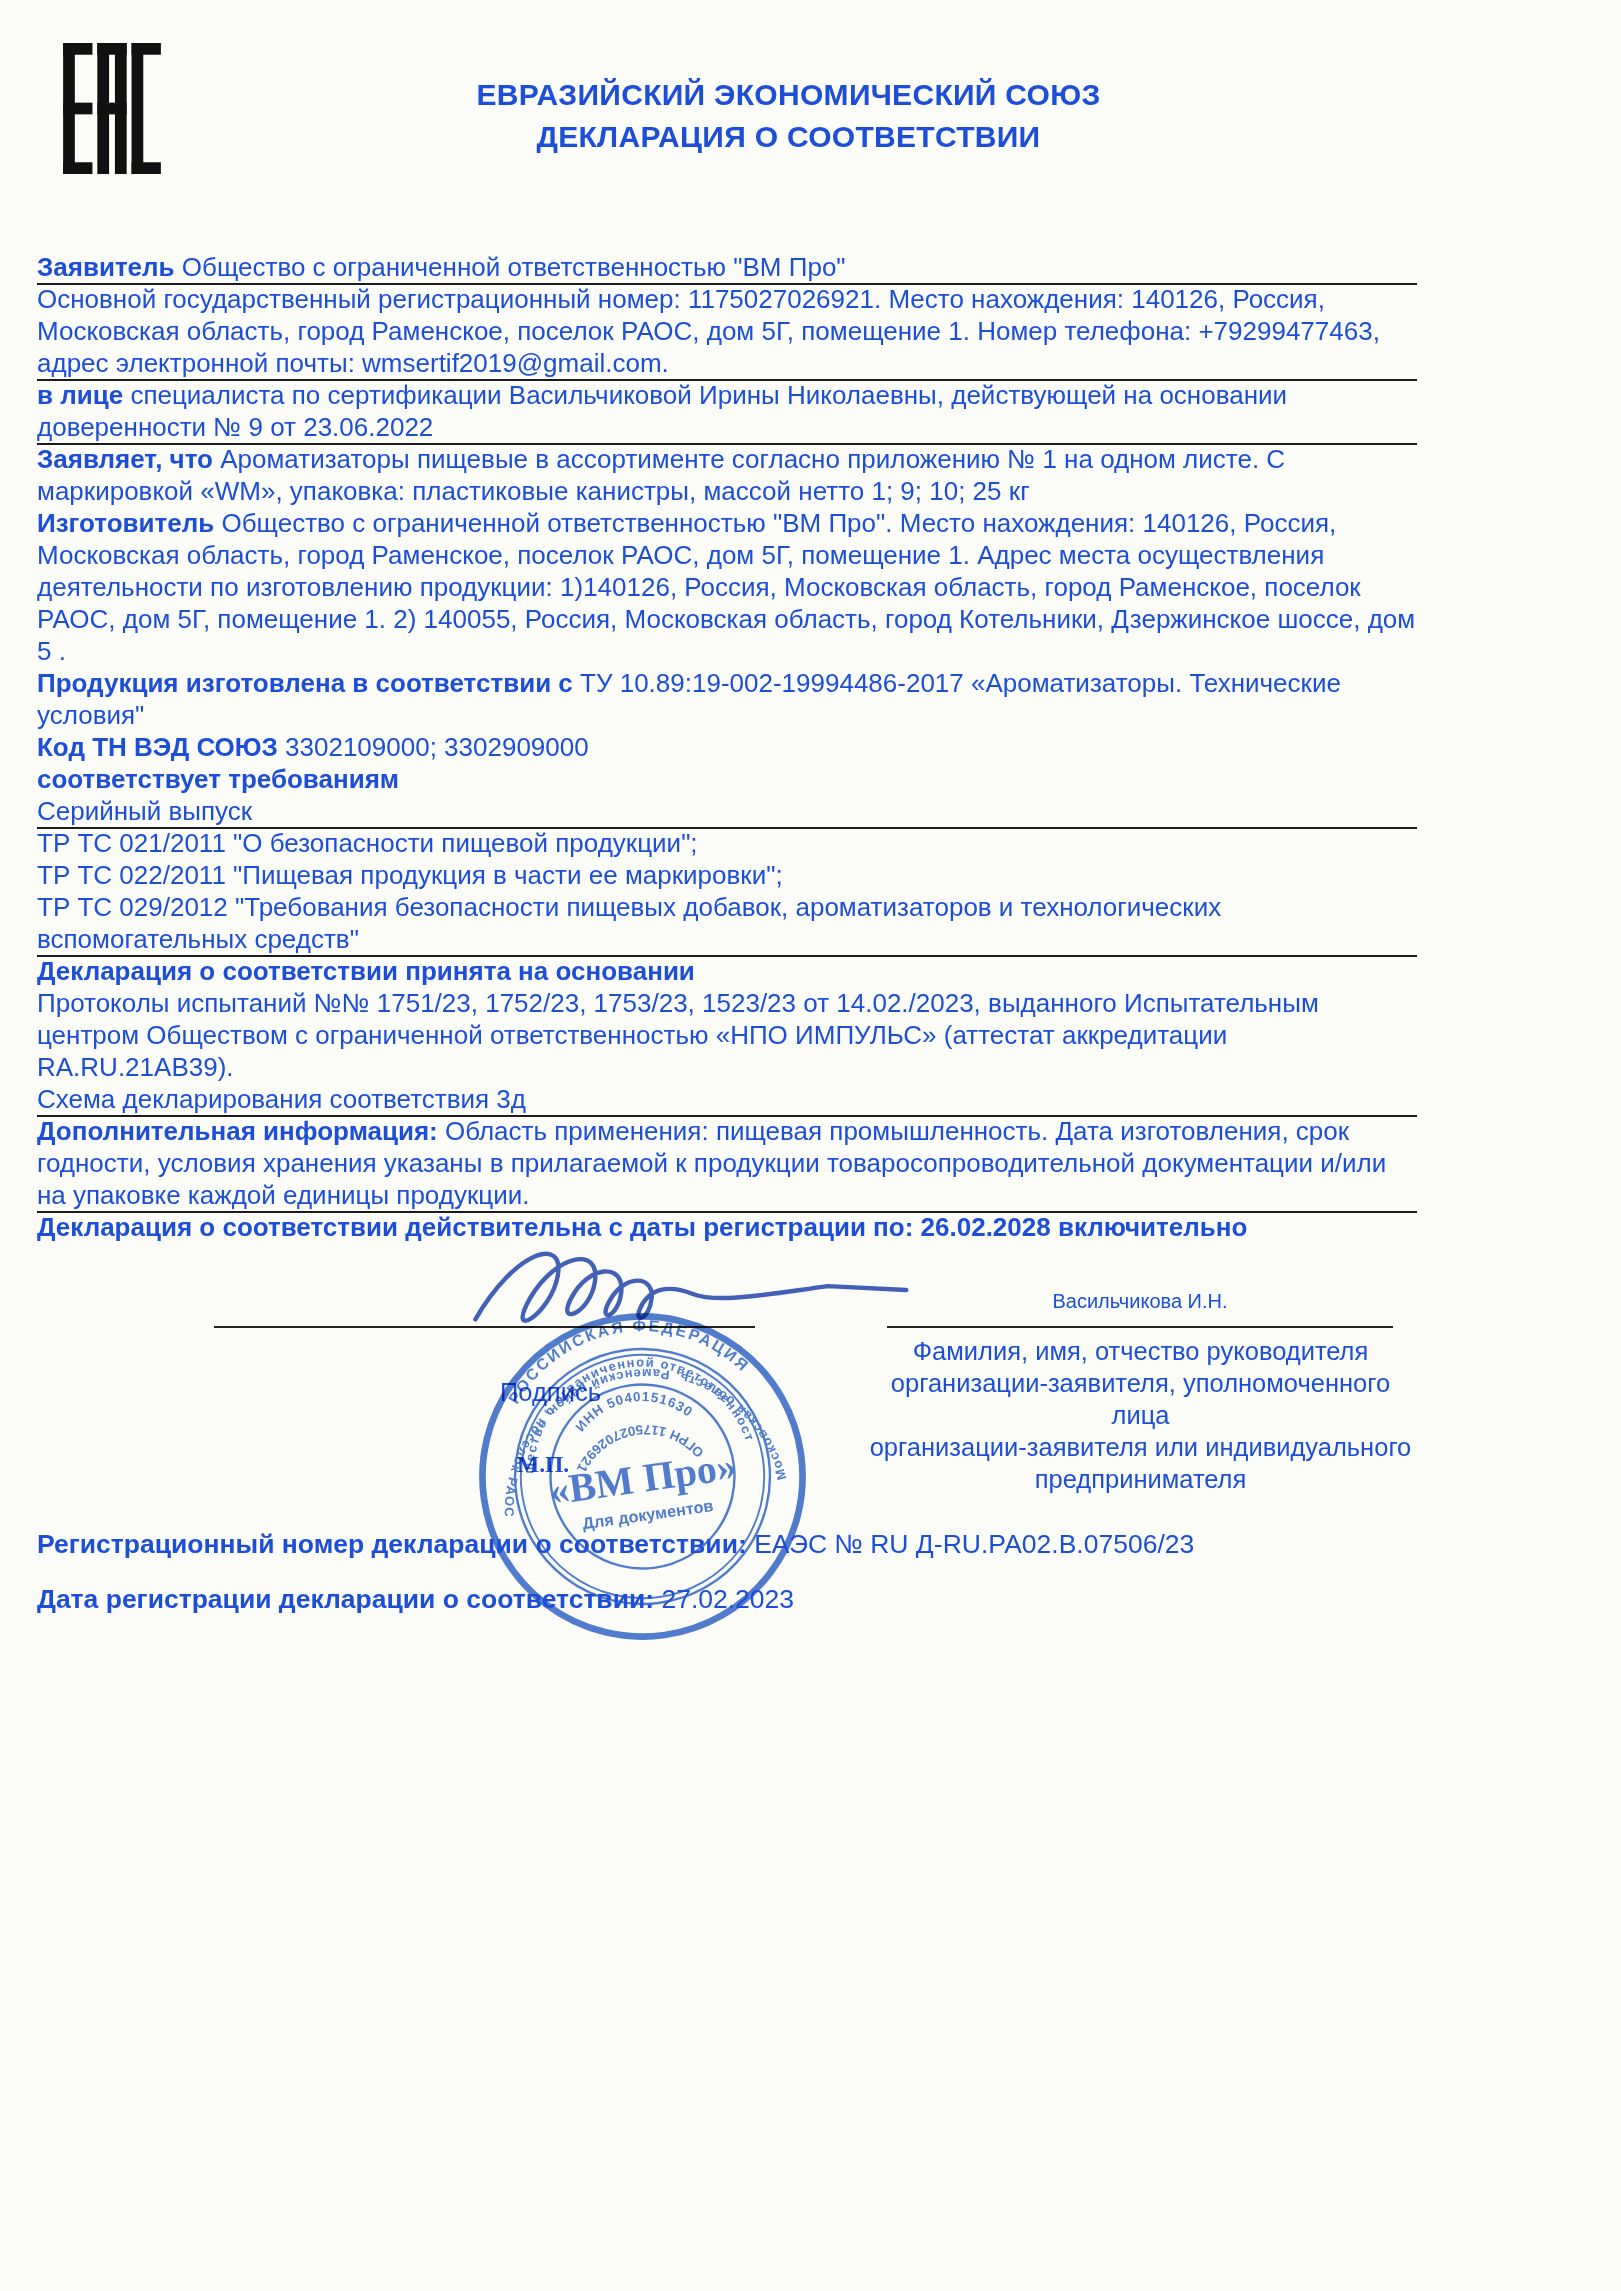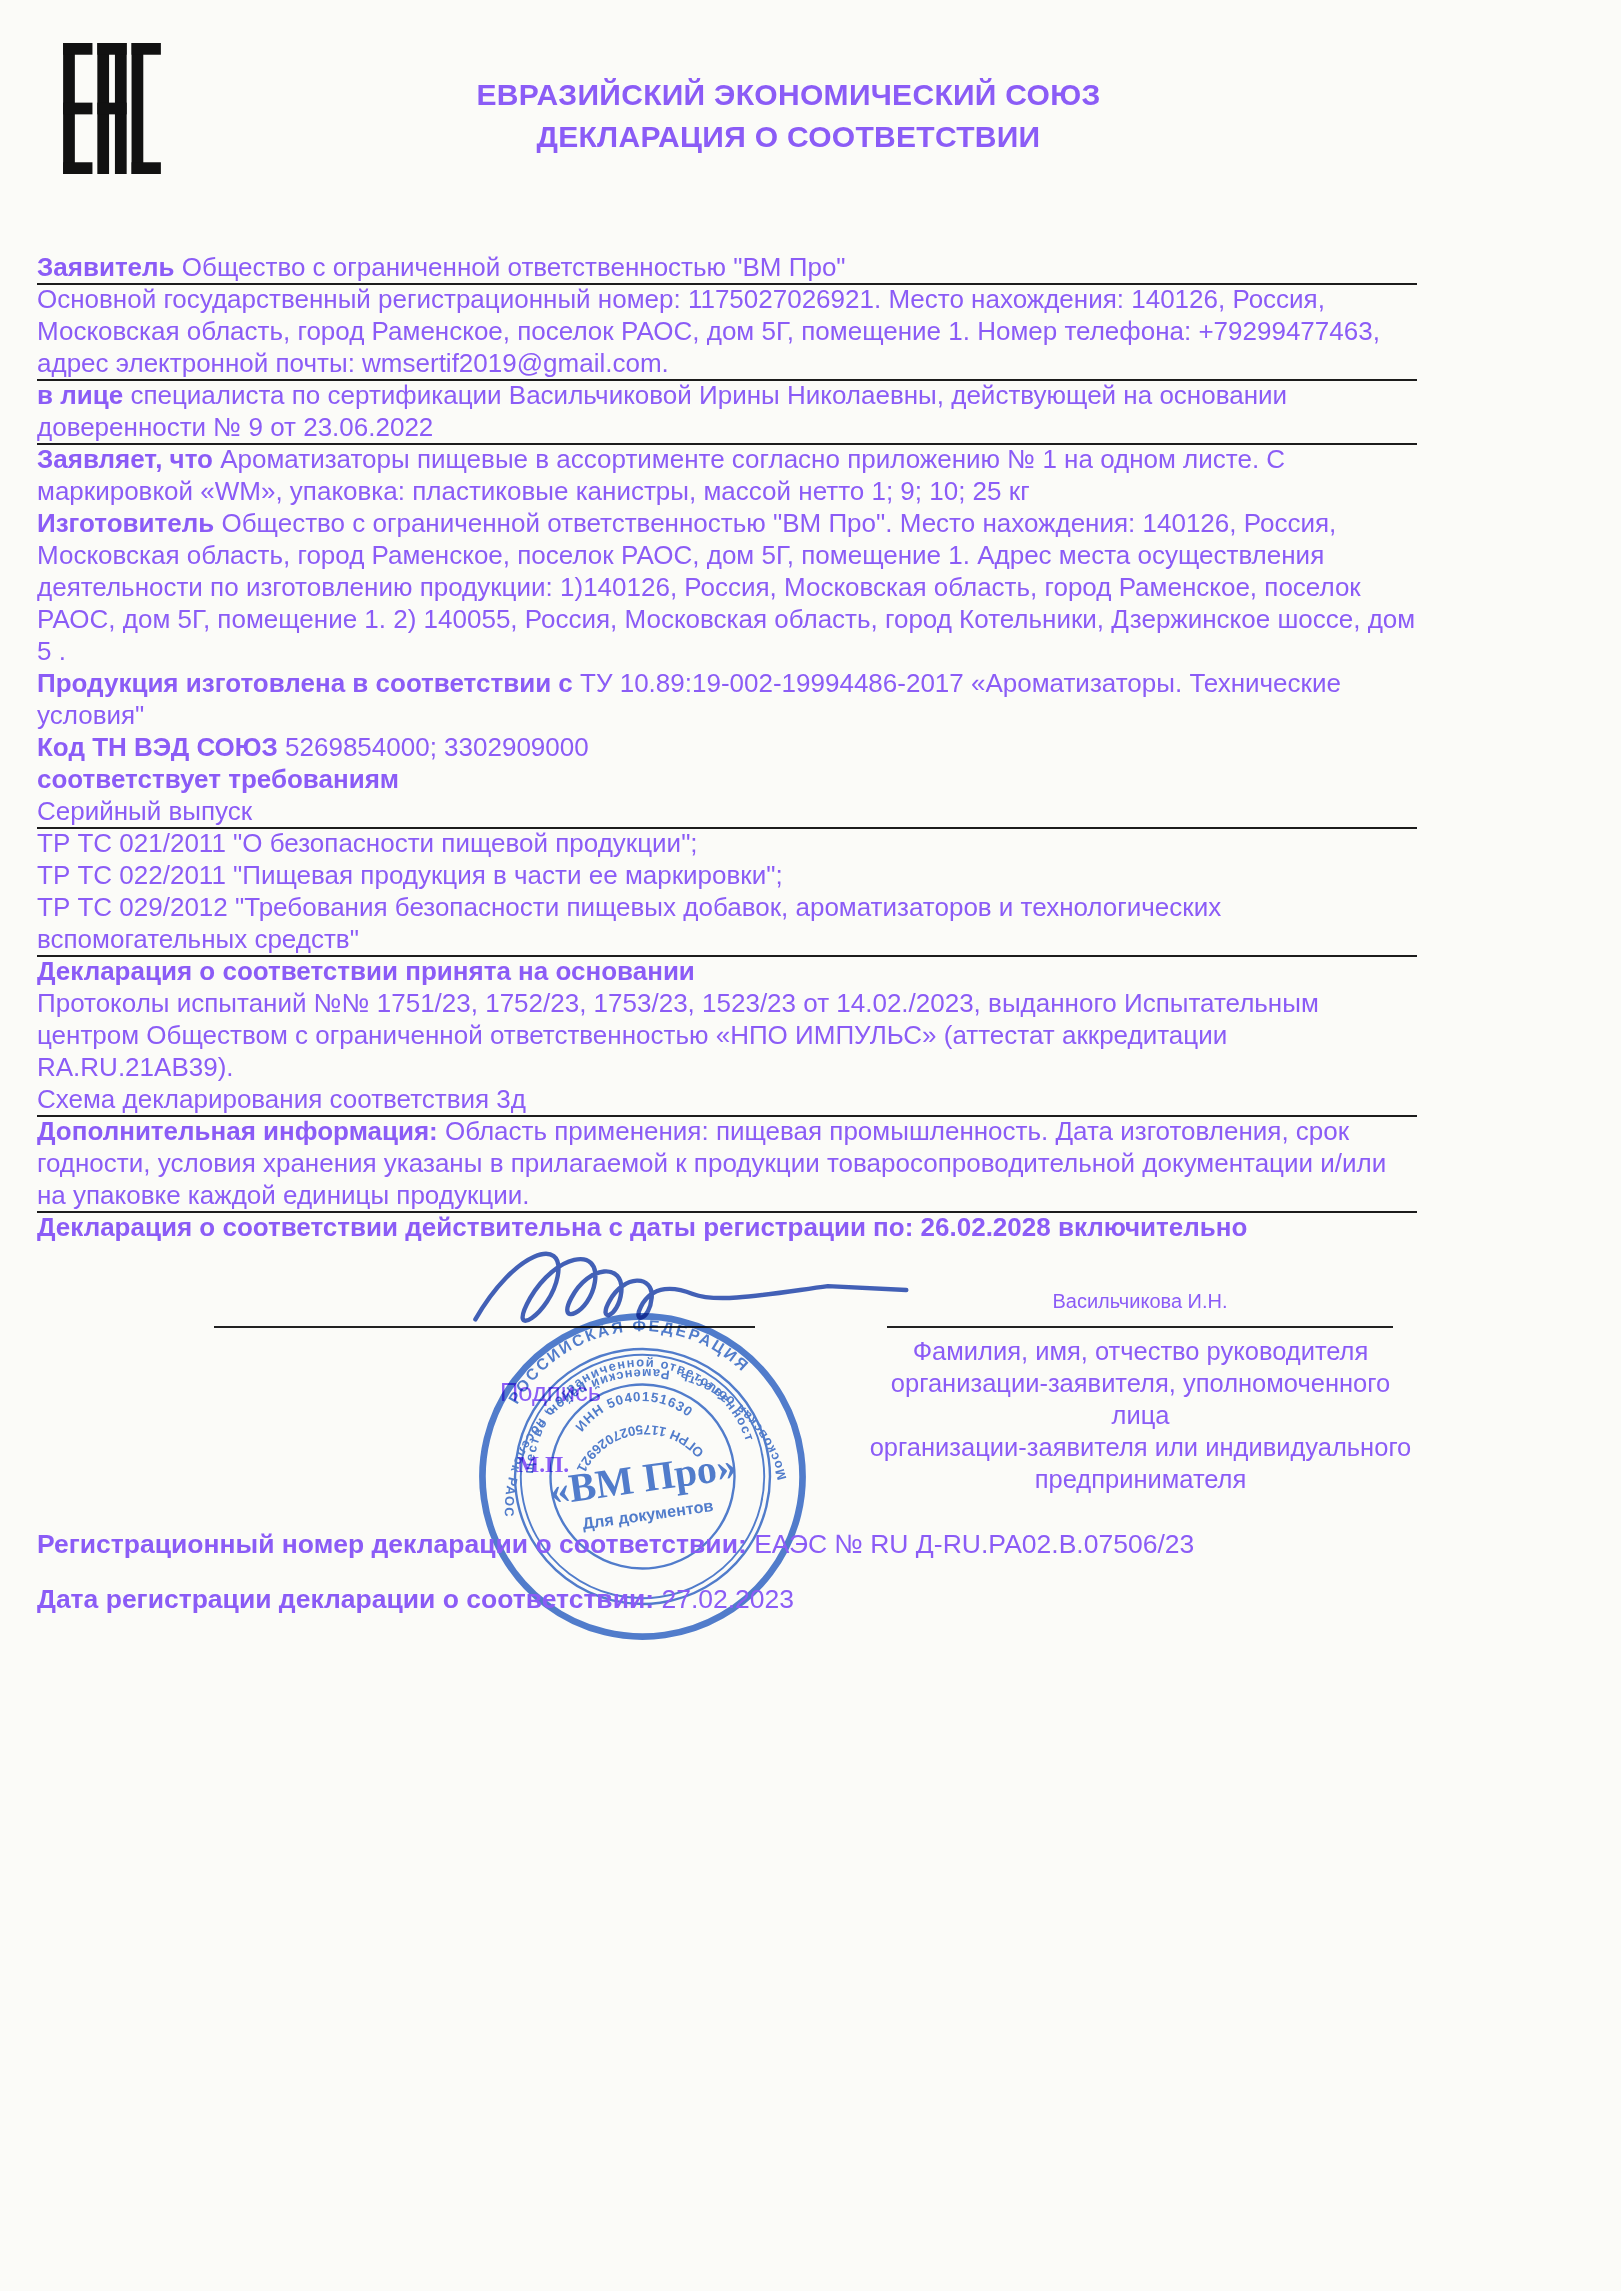--- a/index.html
+++ b/index.html
@@ -1,18 +1,18 @@
 <!DOCTYPE html>
 <html style="--stamp-blue: #3f70cc;"><head>
 <meta charset="utf-8">
 <style>
   html,body { margin:0; padding:0; background:#888; }
   .page {
     position:relative; width:1621px; height:2292px;
-    background:#fbfbf8; color:#8b5cf6;
+    background:#fbfbf8; color:#1d4ed8;
     font-family:"Liberation Sans","DejaVu Sans",sans-serif;
     overflow:hidden; margin:0 auto;
   }
   .eac-logo { position:absolute; left:63px; top:43px; width:98px; height:131px; }
   .doc-title {
     position:absolute; left:421px; top:74px; width:735px;
     text-align:center; font-weight:bold; font-size:30px; line-height:42px; letter-spacing:0.3px;
   }
   .body-block { position:absolute; left:37px; top:251px; width:1380px; font-size:26px; line-height:32px; }
   .para { margin:0; }
@@ -71,21 +71,21 @@
     <div>ДЕКЛАРАЦИЯ О СООТВЕТСТВИИ</div>
   </div>
 
   <div class="body-block">
     <p class="para u"><span class="lead">Заявитель</span><span> Общество с ограниченной ответственностью "ВМ Про"</span></p>
     <p class="para u"><span>Основной государственный регистрационный номер: 1175027026921. Место нахождения: 140126, Россия, Московская область, город Раменское, поселок  РАОС, дом 5Г, помещение 1. Номер телефона: +79299477463, адрес электронной почты: wmsertif2019@gmail.com.</span></p>
     <p class="para u"><span class="lead">в лице</span><span> специалиста по сертификации Васильчиковой Ирины Николаевны, действующей на основании доверенности № 9 от  23.06.2022</span></p>
     <p class="para"><span class="lead">Заявляет, что</span><span> Ароматизаторы пищевые в ассортименте согласно приложению № 1 на одном листе. С маркировкой «WM»,  упаковка: пластиковые канистры, массой нетто 1; 9; 10; 25 кг</span></p>
     <p class="para"><span class="lead">Изготовитель</span><span> Общество с ограниченной ответственностью "ВМ Про". Место нахождения: 140126, Россия, Московская область, город Раменское, поселок  РАОС, дом 5Г, помещение 1. Адрес места осуществления деятельности по изготовлению продукции: 1)140126, Россия, Московская область, город Раменское, поселок РАОС, дом 5Г, помещение 1. 2) 140055, Россия, Московская область, город Котельники, Дзержинское шоссе, дом 5 .</span></p>
     <p class="para"><span class="lead">Продукция изготовлена в соответствии с</span><span> ТУ 10.89:19-002-19994486-2017 «Ароматизаторы. Технические условия"</span></p>
-    <p class="para"><span class="lead">Код ТН ВЭД СОЮЗ</span><span> 5269854000; 3302909000</span></p>
+    <p class="para"><span class="lead">Код ТН ВЭД СОЮЗ</span><span> 3302109000; 3302909000</span></p>
     <p class="para"><span class="lead">соответствует требованиям</span></p>
     <p class="para u"><span>Серийный выпуск</span></p>
     <p class="para"><span>ТР ТС 021/2011 "О безопасности пищевой продукции";</span></p>
     <p class="para"><span>ТР ТС 022/2011 "Пищевая продукция в части ее маркировки";</span></p>
     <p class="para u"><span>ТР ТС 029/2012 "Требования безопасности пищевых добавок, ароматизаторов и технологических вспомогательных средств"</span></p>
     <p class="para"><span class="lead">Декларация о соответствии принята на основании</span></p>
     <p class="para"><span>Протоколы испытаний №№ 1751/23, 1752/23, 1753/23, 1523/23 от 14.02./2023, выданного Испытательным центром Обществом с ограниченной ответственностью «НПО ИМПУЛЬС» (аттестат аккредитации RA.RU.21АВ39).</span></p>
     <p class="para u"><span>Схема декларирования соответствия 3д</span></p>
     <p class="para u"><span class="lead">Дополнительная информация:</span><span> Область применения: пищевая промышленность. Дата изготовления, срок годности, условия хранения указаны в прилагаемой к продукции товаросопроводительной документации и/или на упаковке каждой единицы продукции.</span></p>
     <p class="para"><span class="lead">Декларация о соответствии действительна с даты регистрации по: 26.02.2028 включительно</span></p>

